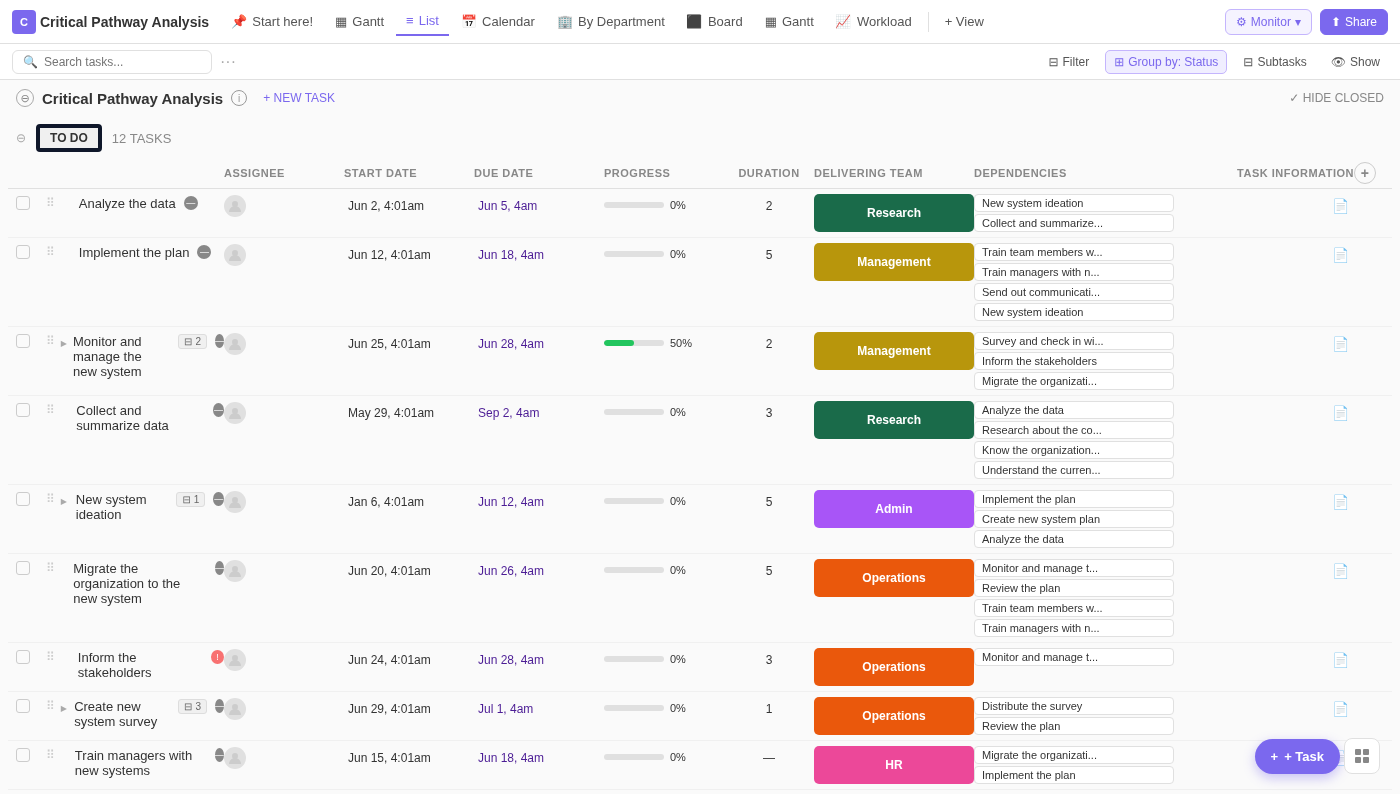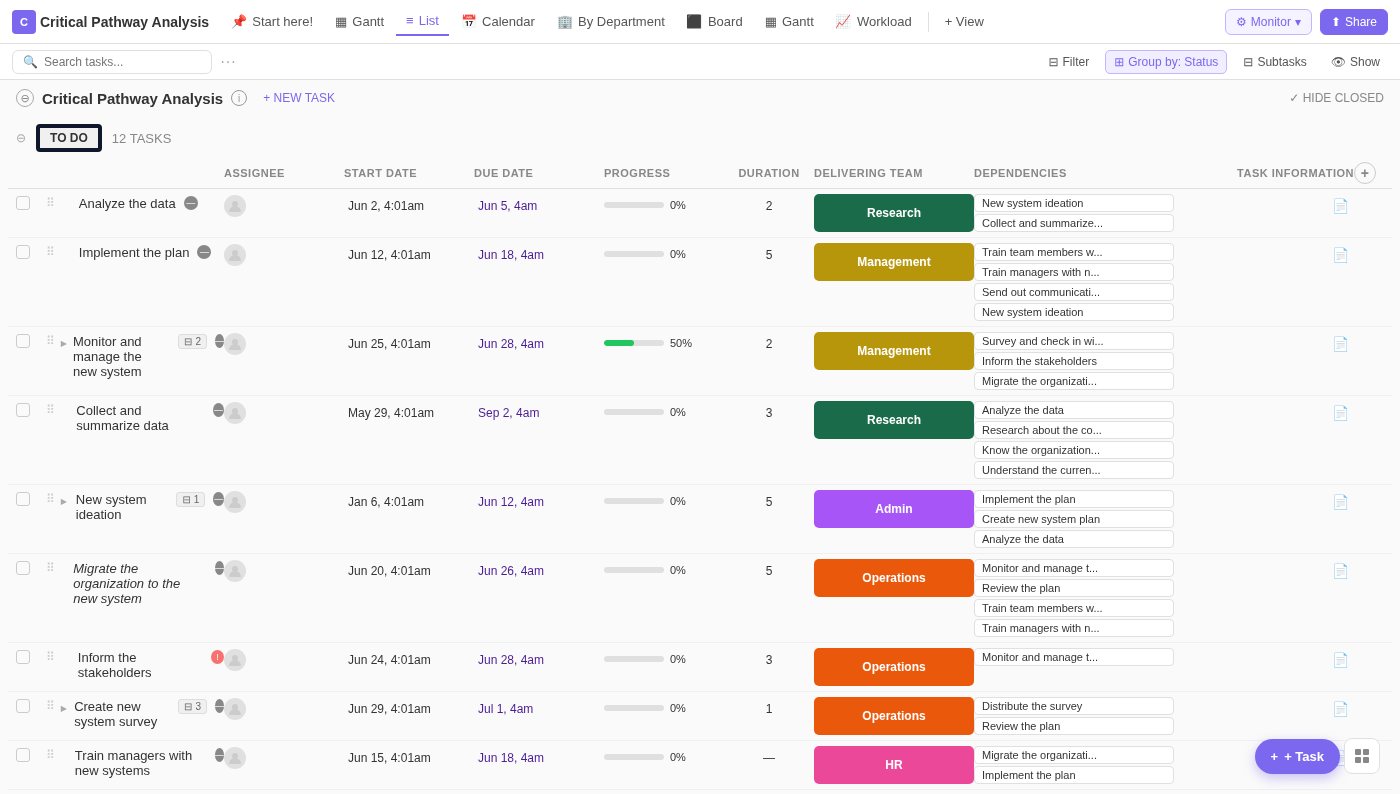--- a/index.html
+++ b/index.html
@@ -453,21 +453,21 @@
           <div></div>
         </div>
         <div class="task-row">
           <div>
             <div class="task-check"></div>
           </div>
           <div>
             <div class="task-name">
     <span class="task-drag">⠿</span>
     <span class="empty-expand"></span>
-    <span style="cursor:pointer;font-style:italic;">Migrate the organization to the new system</span>
+    <span style="cursor:pointer;">Migrate the organization to the new system</span>
 
     <span class="priority-icon priority-normal">—</span>
   </div>
           </div>
           <div>
             <div class="avatar">
               <svg width="14" height="14" viewBox="0 0 14 14">
                 <circle cx="7" cy="5" r="3" fill="#ccc"></circle>
                 <path d="M1 13c0-3.3 2.7-6 6-6s6 2.7 6 6" fill="#ccc"></path>
               </svg>

